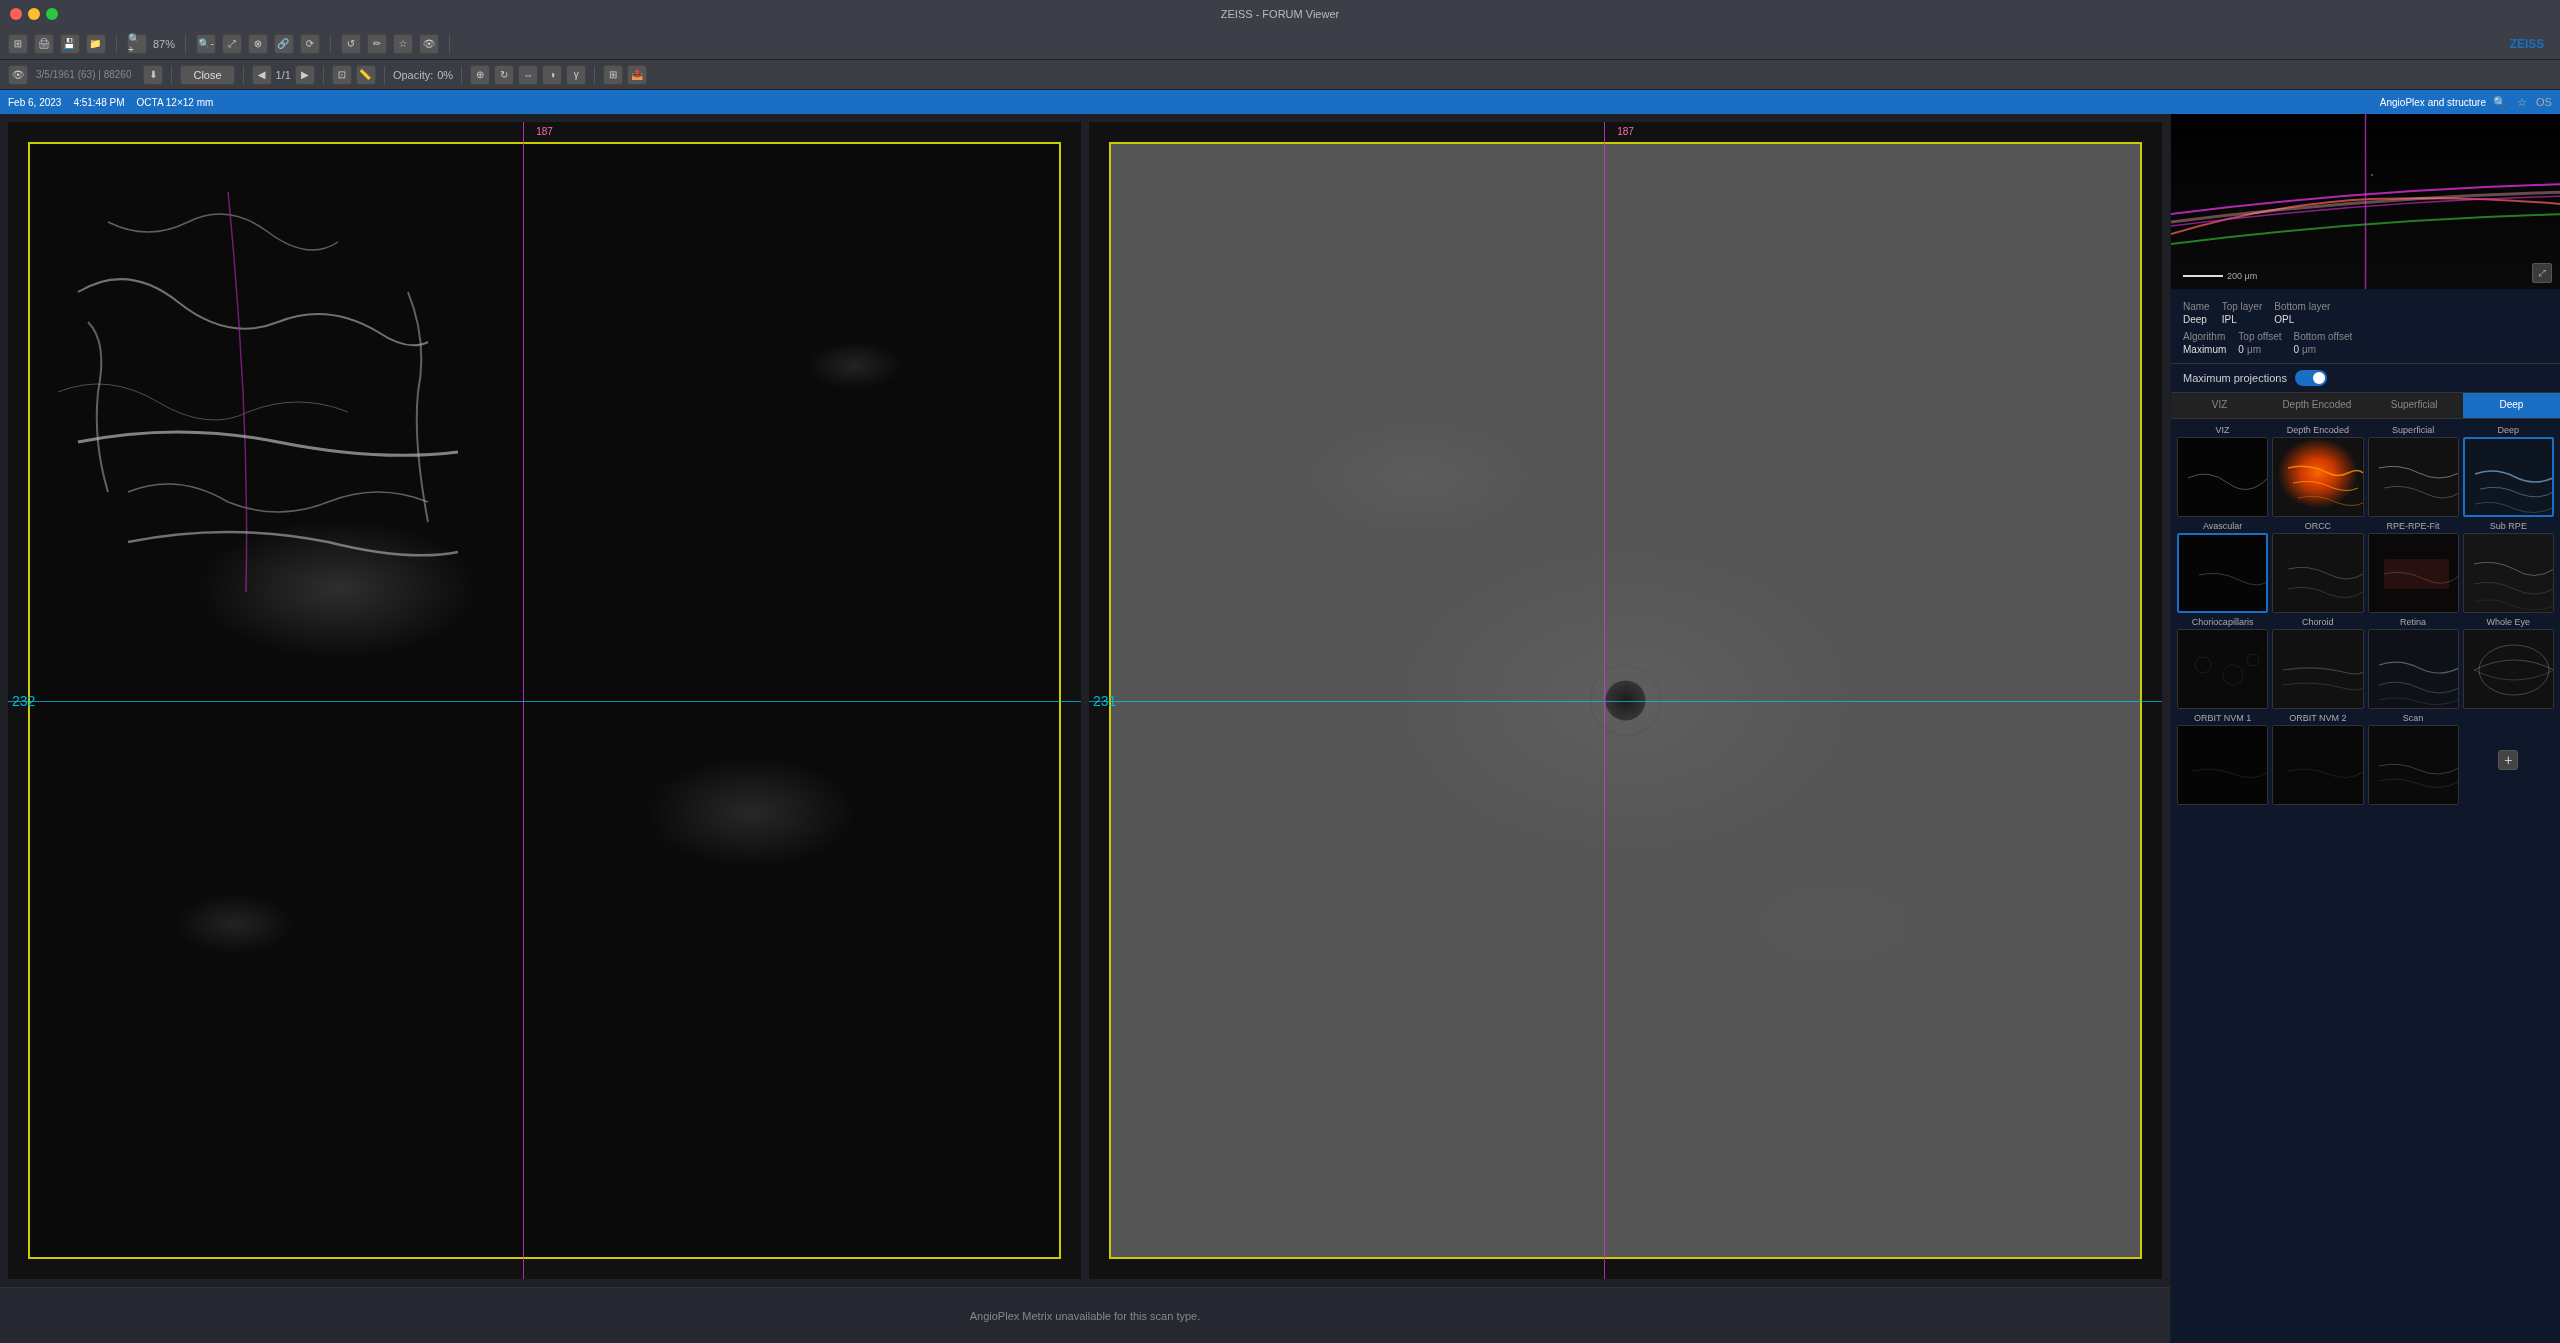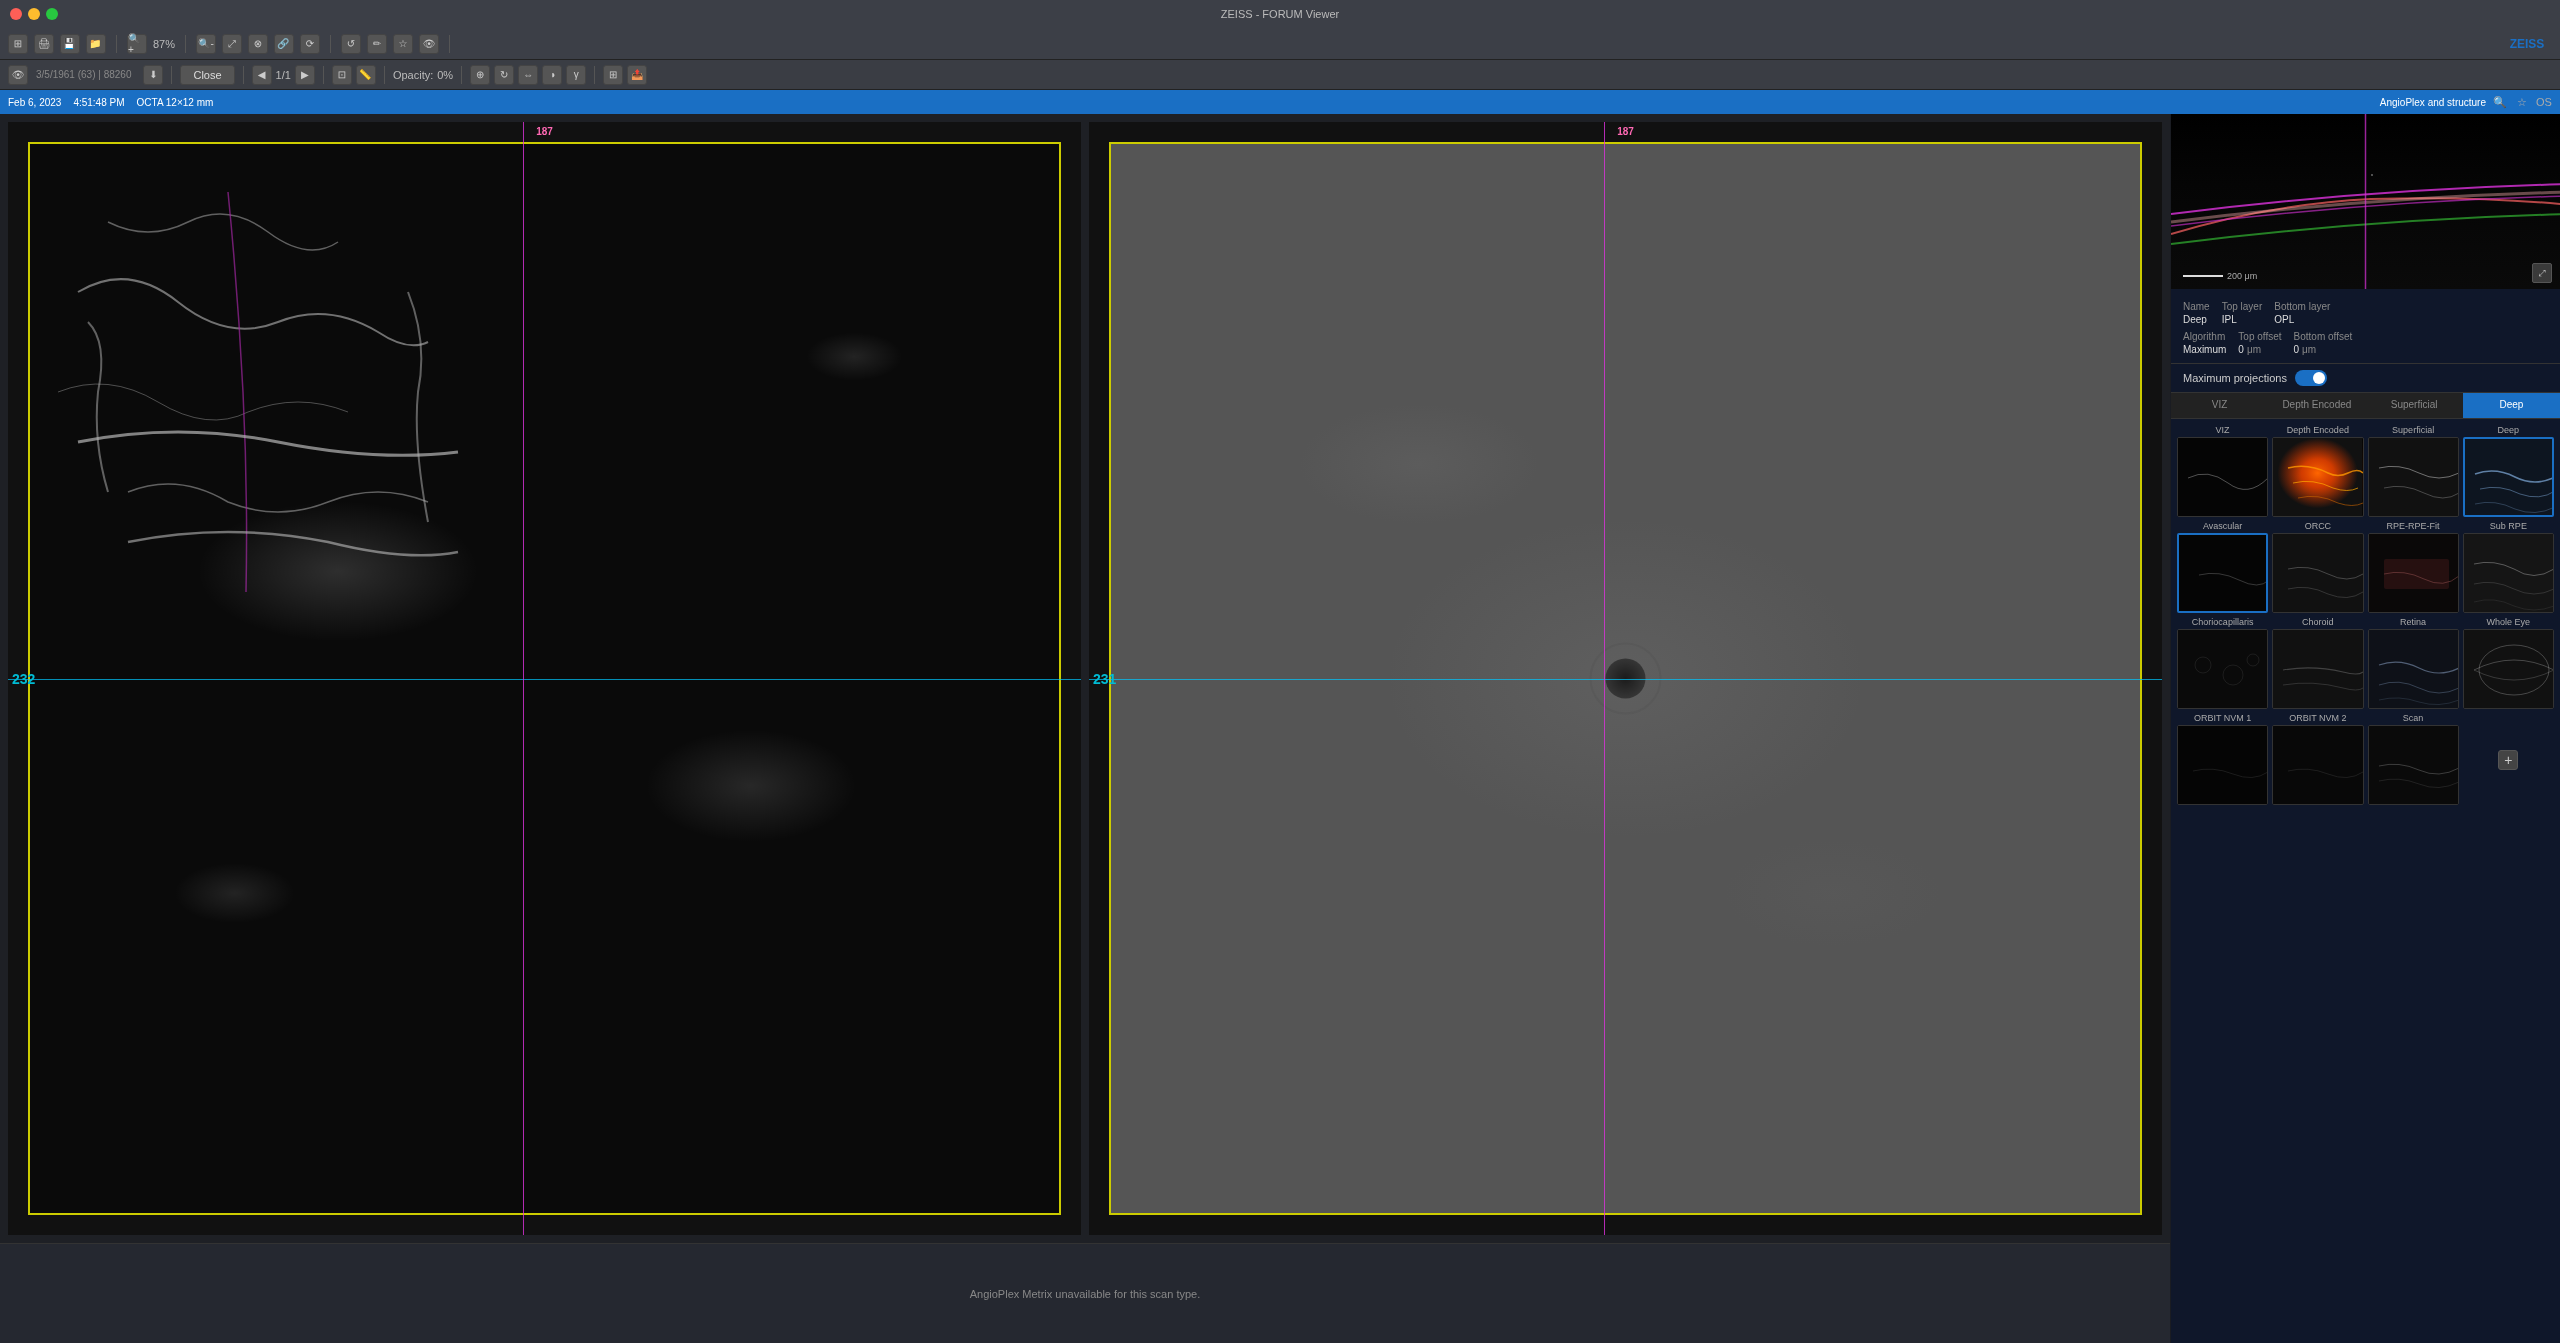--- a/index.html
+++ b/index.html
@@ -131,21 +131,20 @@
     #panel-structure-label { color: #ccc; font-size: 10px; margin-left: 47%; }
 
     
     #image-panels {
       flex: 1;
       display: flex;
       background: #1e2025;
       padding: 8px;
       gap: 8px;
       position: relative;
-      font-weight: bold;
     }
 
     .image-panel {
       flex: 1;
       background: #111;
       position: relative;
       display: flex;
       align-items: center;
       justify-content: center;
       overflow: hidden;
@@ -207,21 +206,21 @@
       position: absolute;
       left: 4px;
       top: 50%;
       transform: translateY(-50%);
       color: #00bcd4;
       font-size: 14px;
     }
 
     
     #bottom-panel {
-      height: 100px;
+      height: 56px;
       background: #252830;
       border-top: 1px solid #333;
       display: flex;
       align-items: center;
       justify-content: center;
       font-size: 11px;
       color: #888;
     }
 
     

